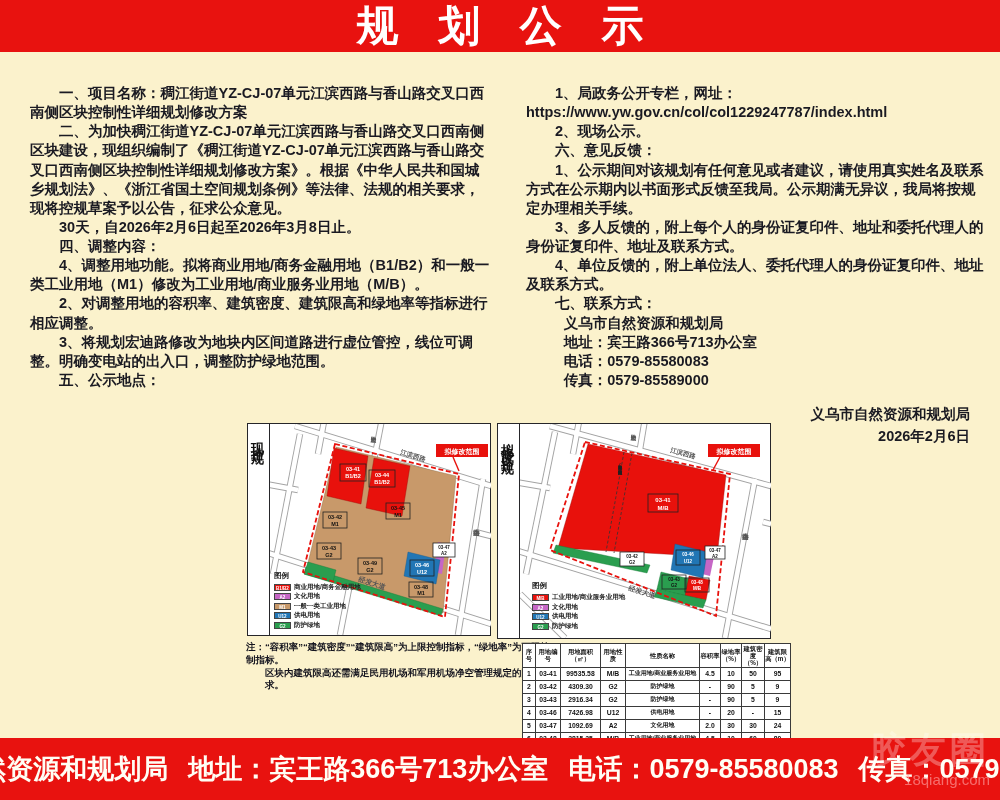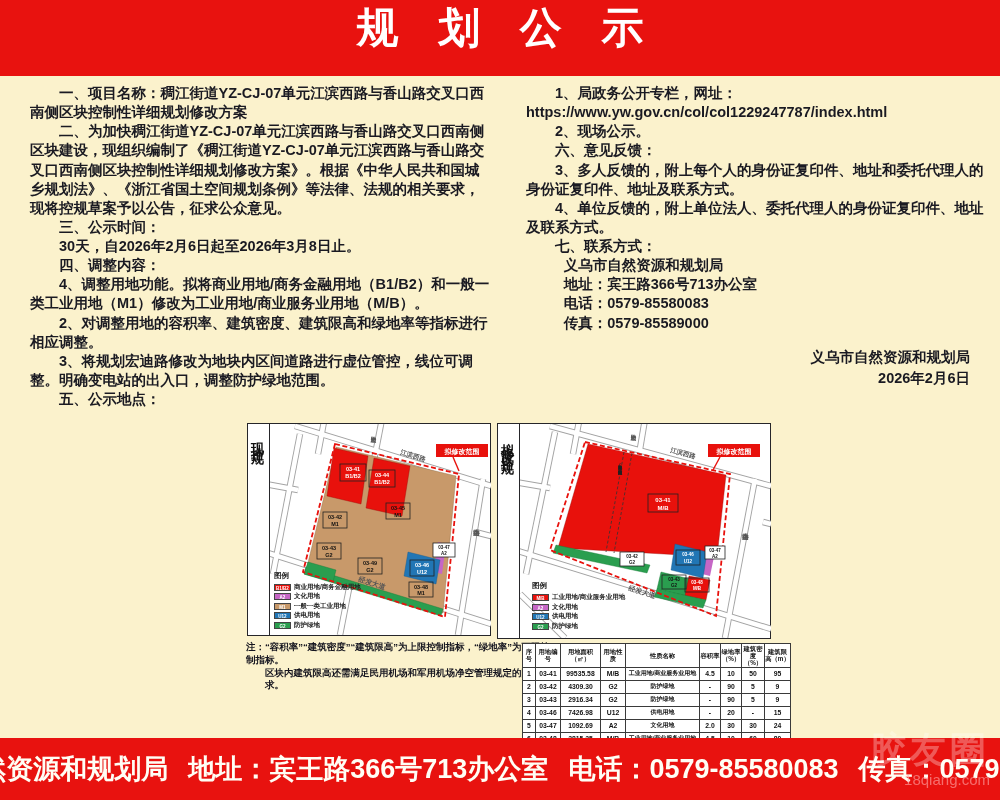--- a/index.html
+++ b/index.html
@@ -1,20 +1,20 @@
 <!DOCTYPE html>
 <html><head>
 <meta charset="utf-8">
 <style>
   html,body{margin:0;padding:0;}
   .page{position:relative;width:1000px;height:800px;background:#fbf2cc;overflow:hidden;
         font-family:"Liberation Sans","DejaVu Sans",sans-serif;color:#1a1a22;}
   
   .bar{position:absolute;left:0;width:1000px;background:#e8120f;}
-  .header{top:0;height:76px;display:flex;align-items:flex-start;justify-content:center;}
+  .header{top:0;height:52px;display:flex;align-items:center;justify-content:center;}
   .header .title{color:#fff;font-size:42px;font-weight:bold;letter-spacing:14px;text-indent:14px;}
   .footer{bottom:0;height:62px;display:flex;align-items:center;justify-content:center;gap:20px;}
   .footer span{color:#fffef5;font-size:27px;font-weight:bold;white-space:nowrap;}
   .wm{position:absolute;right:10px;top:-6px;text-align:right;line-height:1;pointer-events:none;}
   .wm .wm-name{font-size:36px;font-weight:bold;color:rgba(255,255,255,0.30);letter-spacing:4px;}
   .wm .wm-site{font-size:15px;color:rgba(255,170,170,0.60);margin-top:4px;}
   
   .col{position:absolute;top:84px;font-size:14.5px;line-height:1.32;font-weight:600;}
   .col-left{left:30px;width:462px;}
   .col-right{left:514px;width:458px;margin-left:12px;}
@@ -79,33 +79,33 @@
 
 <div class="page">
 
   <div class="bar header">
     <div class="title">规 划 公 示</div>
   </div>
 
   <div class="col col-left">
     <p>一、项目名称：稠江街道YZ-CJ-07单元江滨西路与香山路交叉口西南侧区块控制性详细规划修改方案</p>
     <p>二、为加快稠江街道YZ-CJ-07单元江滨西路与香山路交叉口西南侧区块建设，现组织编制了《稠江街道YZ-CJ-07单元江滨西路与香山路交叉口西南侧区块控制性详细规划修改方案》。根据《中华人民共和国城乡规划法》、《浙江省国土空间规划条例》等法律、法规的相关要求，现将控规草案予以公告，征求公众意见。</p>
-    <p>三、公示时间：</p>
     <p>30天，自2026年2月6日起至2026年3月8日止。</p>
     <p>四、调整内容：</p>
     <p>4、调整用地功能。拟将商业用地/商务金融用地（B1/B2）和一般一类工业用地（M1）修改为工业用地/商业服务业用地（M/B）。</p>
     <p>2、对调整用地的容积率、建筑密度、建筑限高和绿地率等指标进行相应调整。</p>
     <p>3、将规划宏迪路修改为地块内区间道路进行虚位管控，线位可调整。明确变电站的出入口，调整防护绿地范围。</p>
     <p>五、公示地点：</p>
   </div>
 
   <div class="col col-right">
     <p>1、局政务公开专栏，网址：https://www.yw.gov.cn/col/col1229247787/index.html</p>
     <p>2、现场公示。</p>
     <p>六、意见反馈：</p>
+    <p>1、公示期间对该规划有任何意见或者建议，请使用真实姓名及联系方式在公示期内以书面形式反馈至我局。公示期满无异议，我局将按规定办理相关手续。</p>
     <p>3、多人反馈的，附上每个人的身份证复印件、地址和委托代理人的身份证复印件、地址及联系方式。</p>
     <p>4、单位反馈的，附上单位法人、委托代理人的身份证复印件、地址及联系方式。</p>
     <p>七、联系方式：</p>
     <p class="contact">义乌市自然资源和规划局</p>
     <p class="contact">地址：宾王路366号713办公室</p>
     <p class="contact">电话：0579-85580083</p>
     <p class="contact">传真：0579-85589000</p>
     <div class="signoff">
       <div>义乌市自然资源和规划局</div>
       <div>2026年2月6日</div>

